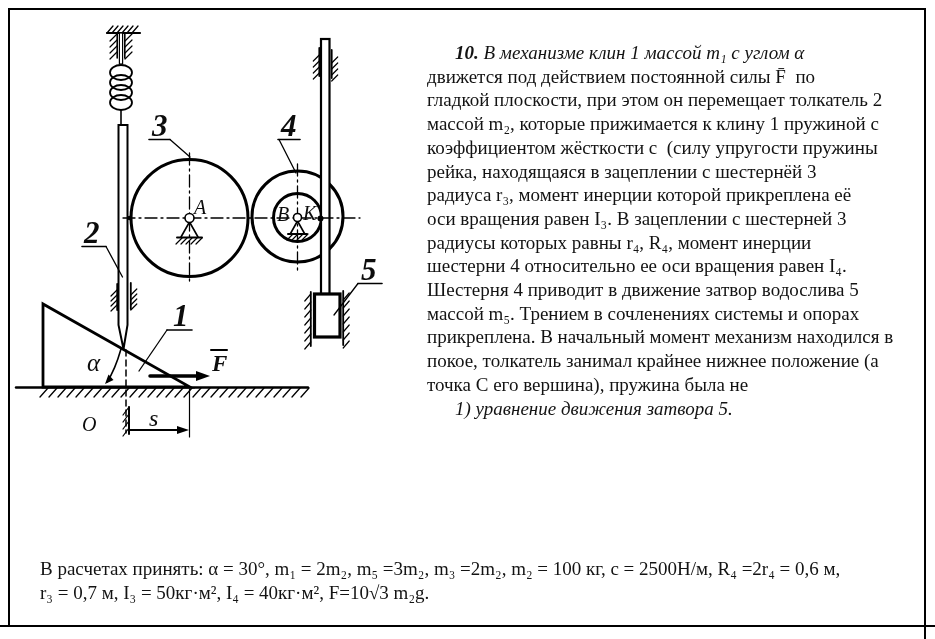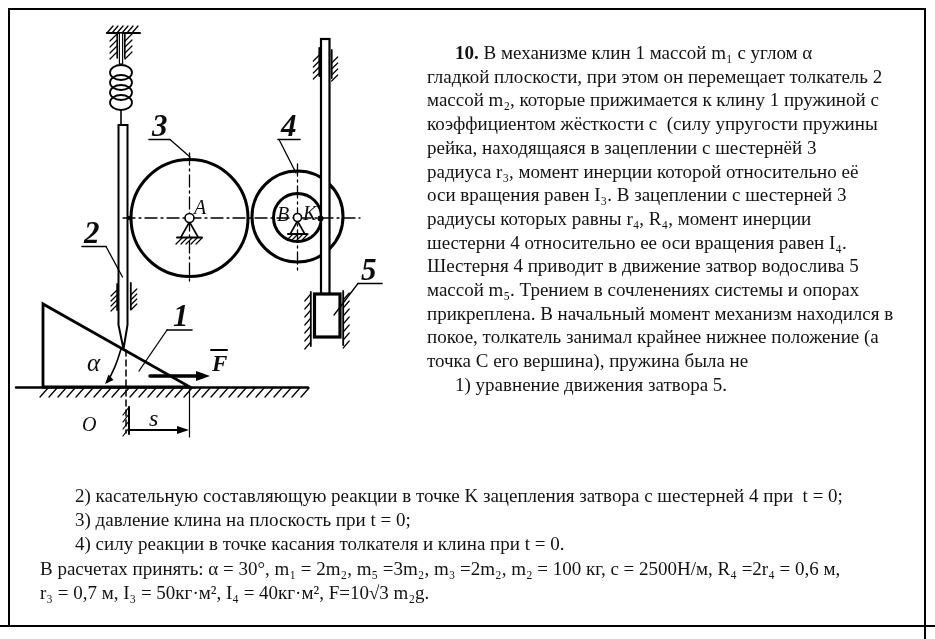--- a/index.html
+++ b/index.html
@@ -1,21 +1,21 @@
 <!DOCTYPE html>
 <html><head>
 <meta charset="utf-8">
 <style>
   html,body{margin:0;padding:0;background:#fff;}
   .page{position:relative;width:935px;height:639px;background:#fff;overflow:hidden;
         font-family:"Liberation Serif",serif;color:#111;}
   .frame{position:absolute;background:#000;}
   .tblock{position:absolute;font-size:19px;color:#131313;}
   .tline{white-space:pre;}
-  .tline.ind{padding-left:28px;}
+  .tline.ind{padding-left:28px;font-style:italic;}
   .para{left:427px;top:41px;width:502px;line-height:23.7px;}
   .items{left:75px;top:484px;width:856px;line-height:23.8px;}
   .given{left:40px;top:557px;width:890px;line-height:24.3px;}
   .bold{font-weight:700;}
   svg text{fill:#0c0c0c;}
   .num{font:600 31px "Liberation Serif",serif;font-style:italic;}
   .letter{font:italic 20px "Liberation Serif",serif;}
   .alpha{font:italic 25px "Liberation Serif",serif;}
   .flab{font:italic 700 23px "Liberation Serif",serif;}
   .slab{font:italic 24px "Liberation Serif",serif;}
@@ -164,40 +164,36 @@
     </g>
     <g stroke="#000">
       <text class="num" x="361" y="280" stroke="none">5</text>
       <line x1="358" y1="283.5" x2="382" y2="283.5" stroke-width="1.6"></line>
       <line x1="358" y1="283.5" x2="334" y2="315" stroke-width="1.3"></line>
     </g>
   </svg>
 
   <div class="tblock para">
     <div class="tline ind"><span class="bold">10.</span><span> В механизме клин 1 массой m₁ с углом α</span></div>
+  <div class="tline">движется под действием постоянной силы F̄  по</div>
       <div class="tline">гладкой плоскости, при этом он перемещает толкатель 2</div>
       <div class="tline">массой m₂, которые прижимается к клину 1 пружиной с</div>
       <div class="tline">коэффициентом жёсткости c  (силу упругости пружины</div>
       <div class="tline">рейка, находящаяся в зацеплении с шестернёй 3</div>
-      <div class="tline">радиуса r₃, момент инерции которой относительно её</div>
+      <div class="tline">радиуса r₃, момент инерции которой прикреплена её</div>
       <div class="tline">оси вращения равен I₃. В зацеплении с шестерней 3</div>
       <div class="tline">радиусы которых равны r₄, R₄, момент инерции</div>
       <div class="tline">шестерни 4 относительно ее оси вращения равен I₄.</div>
       <div class="tline">Шестерня 4 приводит в движение затвор водослива 5</div>
       <div class="tline">массой m₅. Трением в сочленениях системы и опорах</div>
       <div class="tline">прикреплена. В начальный момент механизм находился в</div>
       <div class="tline">покое, толкатель занимал крайнее нижнее положение (а</div>
       <div class="tline">точка C его вершина), пружина была не</div>
       <div class="tline ind">1) уравнение движения затвора 5.</div>
     </div>
 
-  <div class="tblock items">
-      <div class="tline">2) касательную составляющую реакции в точке K зацепления затвора с шестерней 4 при  t = 0;</div>
-      <div class="tline">3) давление клина на плоскость при t = 0;</div>
-      <div class="tline">4) силу реакции в точке касания толкателя и клина при t = 0.</div>
-    </div>
 
   <div class="tblock given">
       <div class="tline">В расчетах принять: α = 30°, m₁ = 2m₂, m₅ =3m₂, m₃ =2m₂, m₂ = 100 кг, c = 2500Н/м, R₄ =2r₄ = 0,6 м,</div>
       <div class="tline">r₃ = 0,7 м, I₃ = 50кг·м², I₄ = 40кг·м², F=10√3 m₂g.</div>
     </div>
 
 </div>
 
 </body></html>

